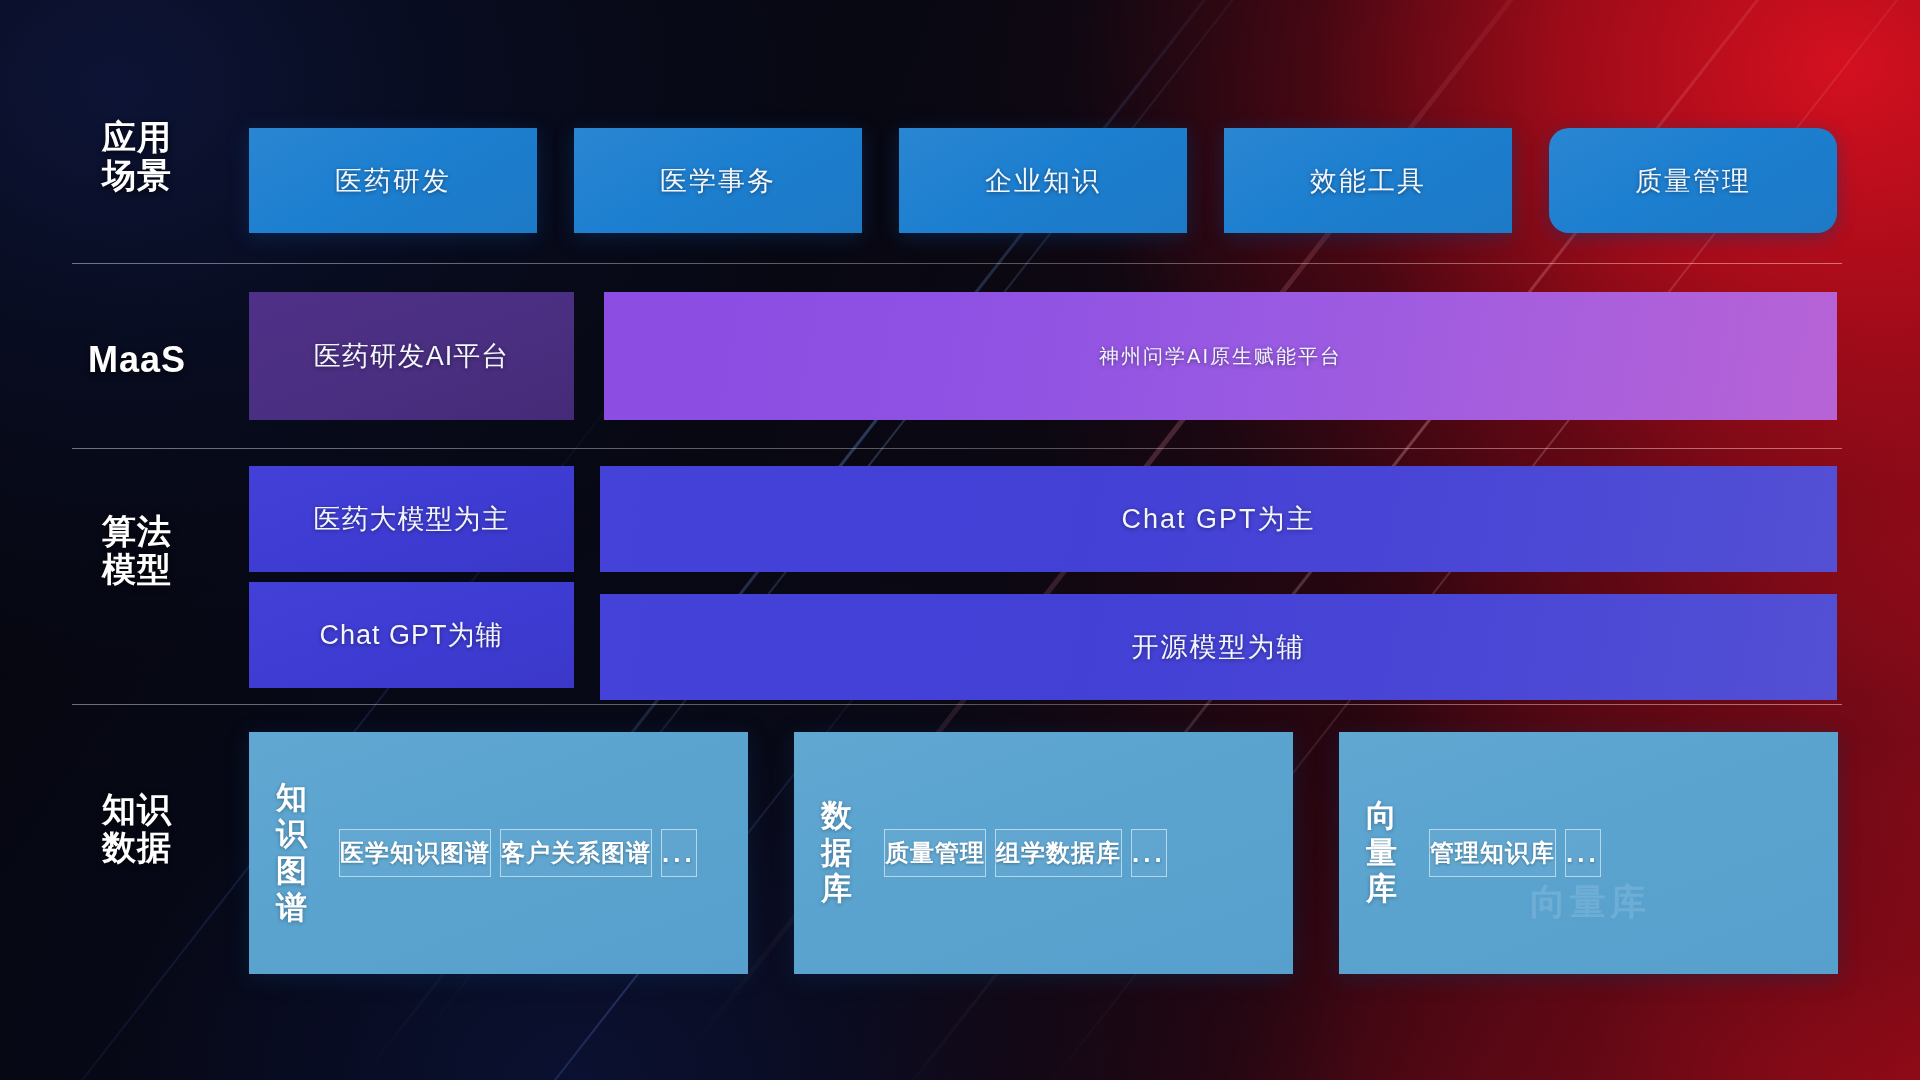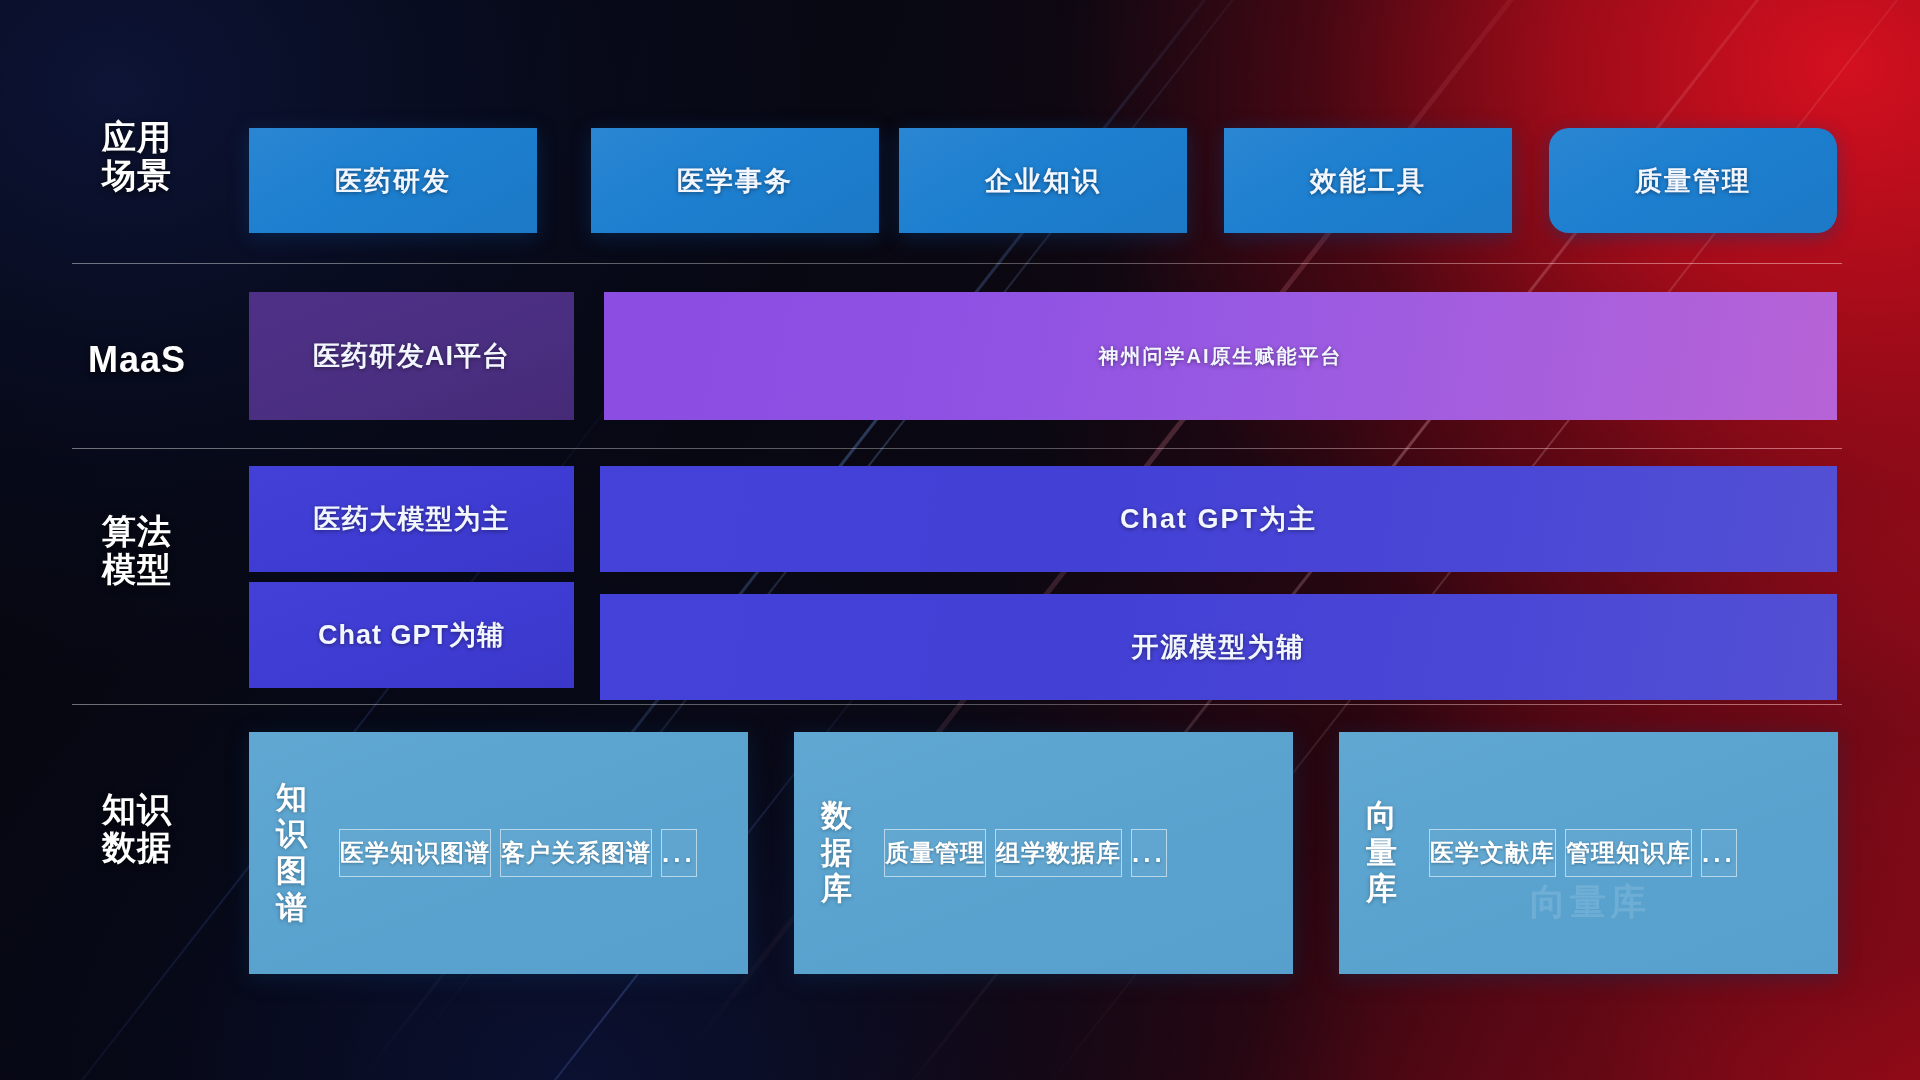--- a/index.html
+++ b/index.html
@@ -47,21 +47,21 @@
     position:absolute; left:72px; width:130px;
     color:#ffffff; font-weight:bold; text-align:center;
     line-height:1.12; letter-spacing:1px;
     text-shadow:0 2px 6px rgba(0,0,0,0.8);
   }
   .rowlabel span{ display:block; }
 
   
   .box{
     position:absolute; display:flex; align-items:center; justify-content:center;
-    color:#f2f6ff; font-weight:bold; text-align:left;
+    color:#f2f6ff; font-weight:normal; text-align:left;
     text-shadow:0 1px 4px rgba(0,0,0,0.45);
   }
   .app-box{
     background:linear-gradient(150deg,#2a86d2 0%, #1d7fd0 45%, #1c79c6 100%);
     font-size:27px; letter-spacing:2px;
     box-shadow:0 4px 18px rgba(10,60,120,0.45);
   }
   .maas-small{
     background:linear-gradient(160deg,#4e3187 0%, #4a2e80 60%, #452a77 100%);
     font-size:27px; letter-spacing:1px;
@@ -119,21 +119,21 @@
   <div class="streak s7"></div>
 
   <div class="grid">
 
     <div class="rowlabel" style="top:118px; font-size:34px;">
       <span>应用</span>
       <span>场景</span>
     </div>
 
     <div class="box app-box" style="left:249px; top:128px; width:288px; height:105px;">医药研发</div>
-    <div class="box app-box" style="left:574px; top:128px; width:288px; height:105px;margin-left:17px;">医学事务</div>
+    <div class="box app-box" style="left:574px; top:128px; width:288px; height:105px;">医学事务</div>
     <div class="box app-box" style="left:899px; top:128px; width:288px; height:105px;">企业知识</div>
     <div class="box app-box" style="left:1224px; top:128px; width:288px; height:105px;">效能工具</div>
     <div class="box app-box" style="left:1549px; top:128px; width:288px; height:105px;border-radius:20px;">质量管理</div>
 
     <div class="sep" style="top:263px;"></div>
 
     <div class="rowlabel" style="top:340px; font-size:36px;">
       <span>MaaS</span>
     </div>
 
@@ -187,21 +187,20 @@
       </div>
     </div>
 
     <div class="kpanel" style="left:1339px; top:732px; width:499px; height:242px;">
       <div class="ktitle">
         <span>向</span>
         <span>量</span>
         <span>库</span>
       </div>
       <div class="klist">
-        <div class="kitem">医学文献库</div>
         <div class="kitem">管理知识库</div>
         <div class="kitem dots">...</div>
       </div>
     </div>
 
     <div class="watermark" style="left:1530px; top:878px;">向量库</div>
 
   </div>
 </div>
 

